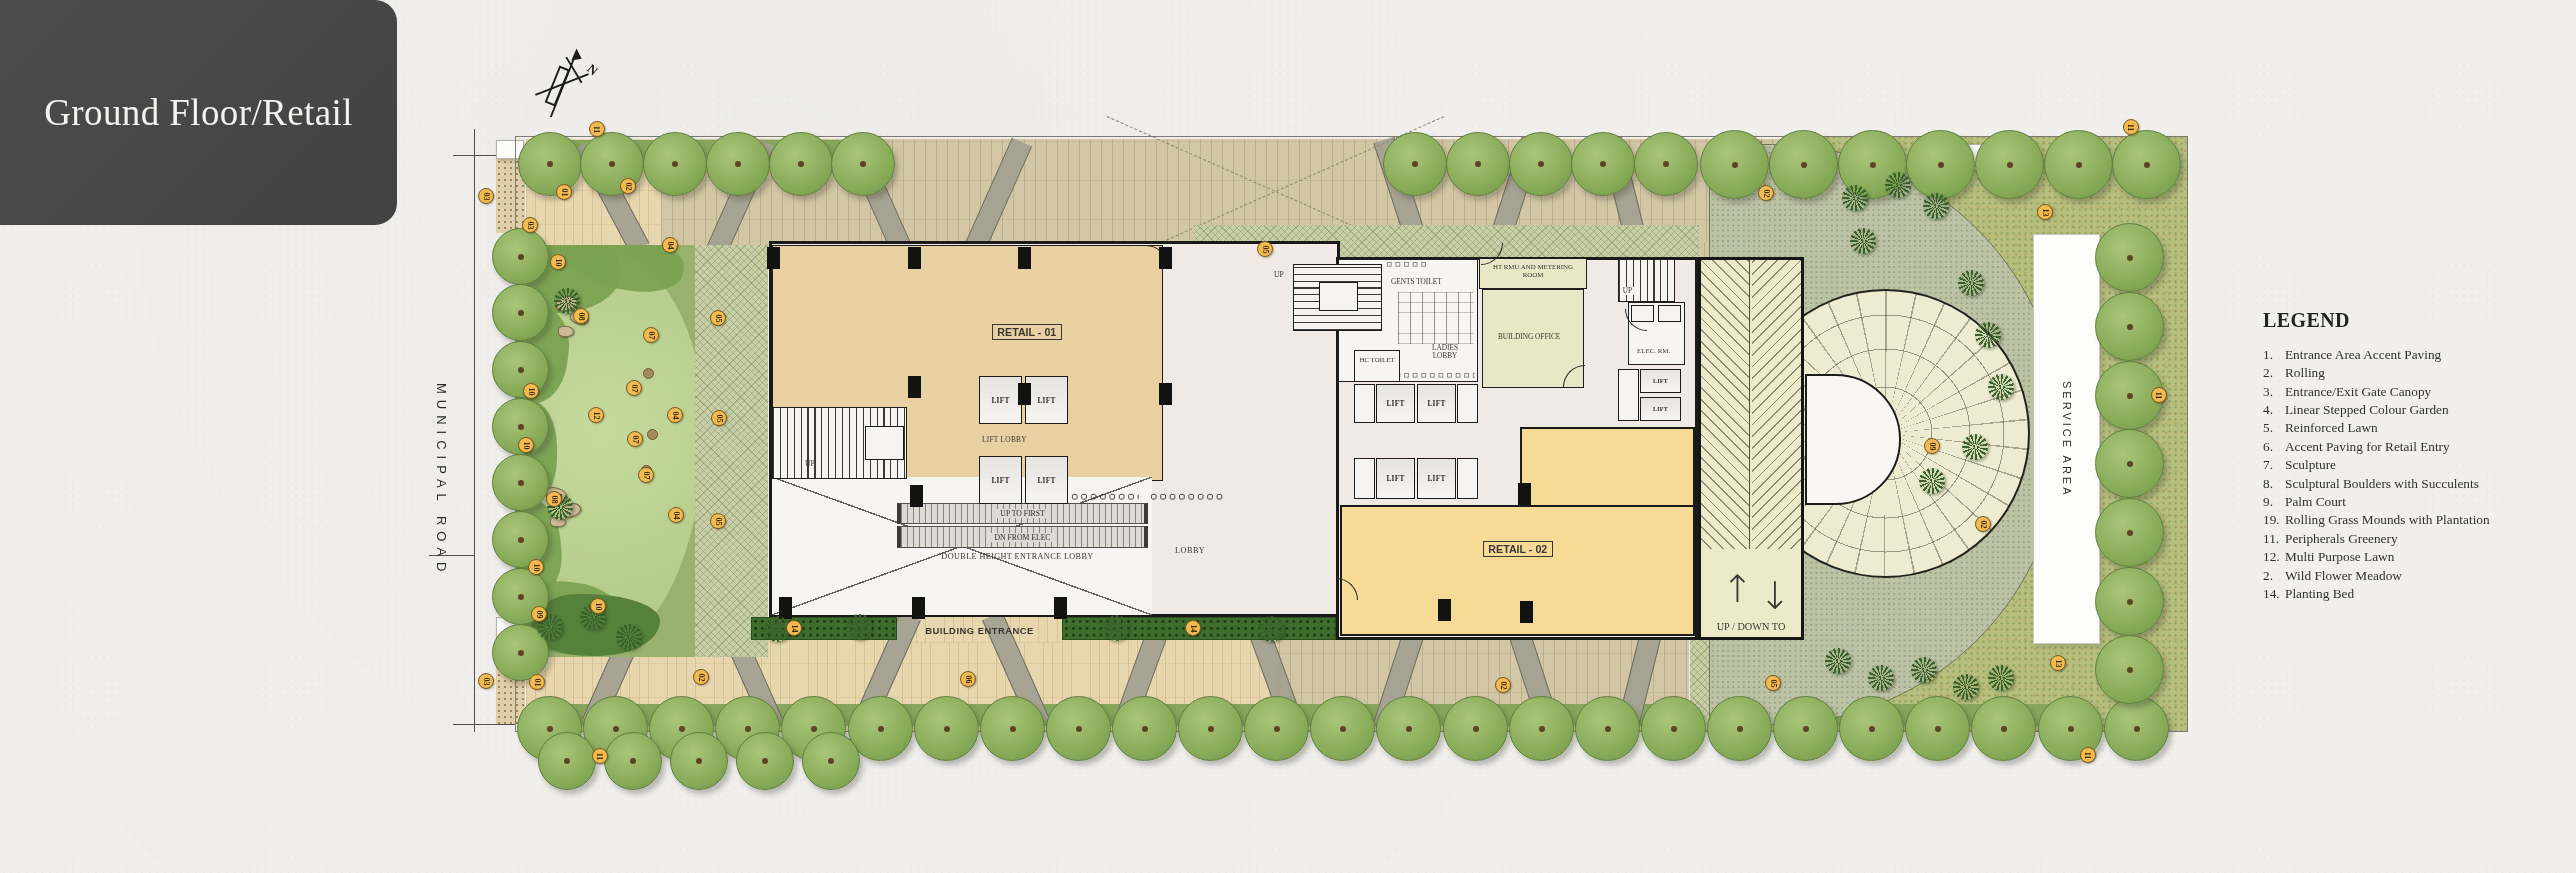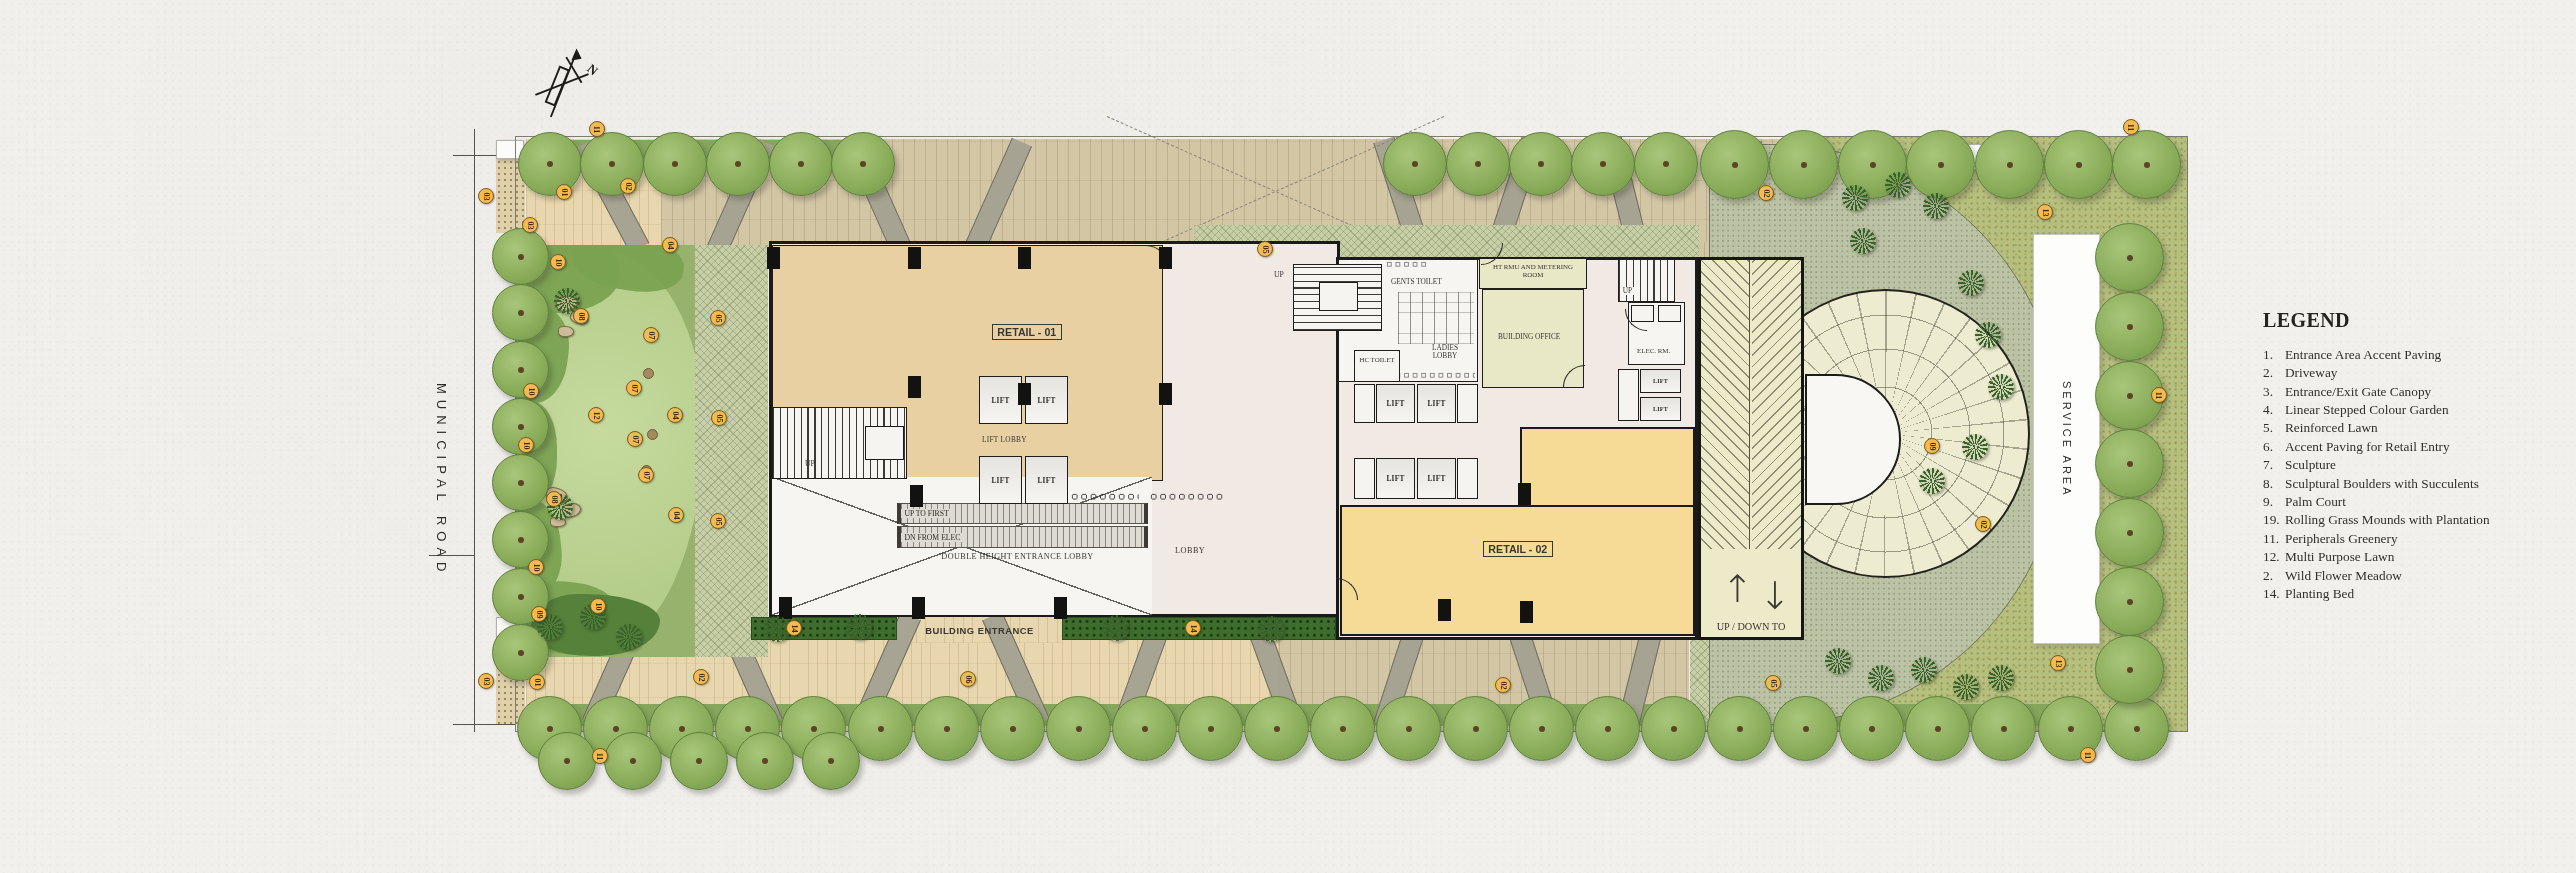--- a/index.html
+++ b/index.html
@@ -103,21 +103,21 @@
       linear-gradient(to top right, transparent calc(50% - 0.7px), rgba(75,72,68,.85) calc(50% - 0.7px) calc(50% + 0.7px), transparent calc(50% + 0.7px)),
       linear-gradient(to bottom right, transparent calc(50% - 0.7px), rgba(75,72,68,.85) calc(50% - 0.7px) calc(50% + 0.7px), transparent calc(50% + 0.7px));
   }
   .lift{ position:absolute; background:linear-gradient(#e6e4df,#f6f5f2); border:1.7px solid #1c1c1a; display:flex; align-items:center; justify-content:center; }
   .lift span{ font-size:7.3px; font-weight:bold; color:#2e2c29; letter-spacing:0.3px; }
   .xcell{ position:absolute; background:#f5f4f1; border:1.7px solid #1c1c1a; }
   .stair-h{ background-image:repeating-linear-gradient(90deg, #3c3a36 0 1.1px, transparent 1.1px 6.9px); }
   .stair-v{ background-image:repeating-linear-gradient(0deg, #3c3a36 0 1.1px, transparent 1.1px 6.9px); }
   .esc{ position:absolute; background:#dedbd4; border:1.7px solid #55524c; border-left:4.3px solid #3e3b37; border-right:4.3px solid #3e3b37;
         background-image:repeating-linear-gradient(90deg, rgba(50,48,45,.5) 0 1px, transparent 1px 6px);
-        display:flex; align-items:center; }
+        display:flex; align-items:center; justify-content:center; }
   .esc .lbl{ background:#dedbd4; padding:0 3.4px; font-size:7.7px; color:#2c2a27; white-space:nowrap; }
   .stalls{ position:absolute; background-image:repeating-linear-gradient(90deg, rgba(45,45,45,.5) 0 1.2px, transparent 1.2px 12px),
            repeating-linear-gradient(0deg, rgba(45,45,45,.25) 0 0.9px, transparent 0.9px 10.3px); }
   .fixdots{ position:absolute;
     background-image:radial-gradient(circle, transparent 1.9px, rgba(45,45,45,.55) 1.9px 2.7px, transparent 2.8px);
     background-size:8.6px 8.6px; }
   .turn{ position:absolute; background-image:radial-gradient(circle, transparent 2.2px, rgba(30,30,30,.85) 2.2px 3.3px, transparent 3.3px); background-size:9.4px 9.4px; }
   .arc{ position:absolute; width:22px; height:22px; border:1.2px solid #2a2a28; border-right:none; border-bottom:none; border-radius:100% 0 0 0; background:transparent; }
 
   
@@ -606,32 +606,35 @@
         <line x1="22" y1="84" x2="52" y2="8"></line>
         <rect x="24" y="26" width="11" height="44" transform="rotate(22 30 48)"></rect>
         <line x1="4" y1="58" x2="66" y2="34"></line>
         <line x1="40" y1="14" x2="58" y2="44"></line>
       </g>
       <polygon points="52,4 46,18 58,16" fill="#1c1c1a"></polygon>
       <text x="66" y="30" font-size="15" font-weight="bold" fill="#1c1c1a" transform="rotate(40 66 26)">N</text>
     </svg>
   </div>
 
+  <div class="abs title-card">
+    <div class="t">Ground Floor/Retail</div>
+  </div>
   <div class="abs road-label">MUNICIPAL ROAD</div>
 
   <div class="abs" id="legend">
     <div class="lt">LEGEND</div>
     <div id="legend-list">
         <div class="lrow">
           <span class="lnum">1.</span>
           <span class="ltxt">Entrance Area Accent Paving</span>
         </div>
         <div class="lrow">
           <span class="lnum">2.</span>
-          <span class="ltxt">Driveway</span>
+          <span class="ltxt">Rolling</span>
         </div>
         <div class="lrow">
           <span class="lnum">3.</span>
           <span class="ltxt">Entrance/Exit Gate Canopy</span>
         </div>
         <div class="lrow">
           <span class="lnum">4.</span>
           <span class="ltxt">Linear Stepped Colour Garden</span>
         </div>
         <div class="lrow">

